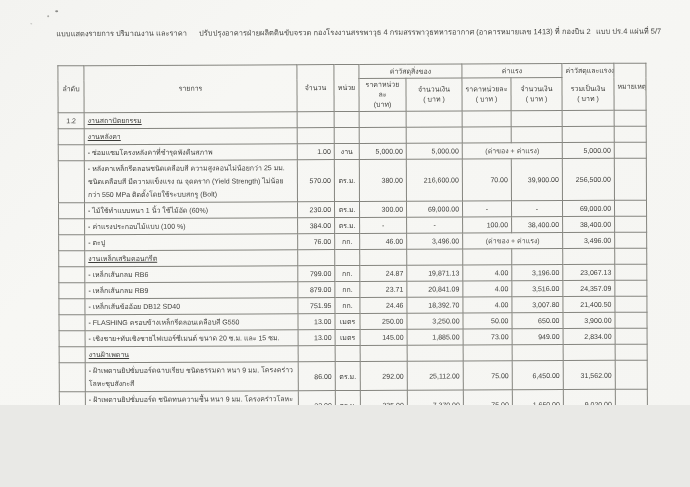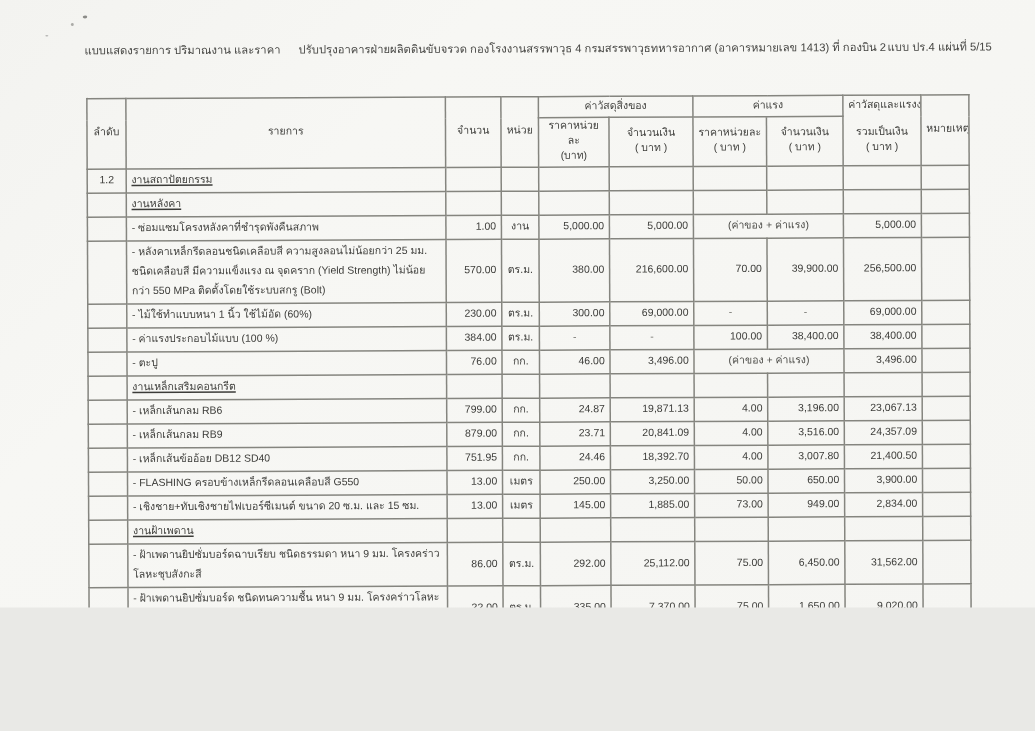--- a/index.html
+++ b/index.html
@@ -72,21 +72,21 @@
   <div class="skew">
     <div class="speck s1"></div>
     <div class="speck s2"></div>
     <div class="speck s3"></div>
 
     <div class="doc-header">
       <div class="left">
         <span>แบบแสดงรายการ ปริมาณงาน และราคา</span>
         <span>ปรับปรุงอาคารฝ่ายผลิตดินขับจรวด กองโรงงานสรรพาวุธ 4 กรมสรรพาวุธทหารอากาศ (อาคารหมายเลข 1413) ที่ กองบิน 2</span>
       </div>
-      <div class="right">แบบ ปร.4 แผ่นที่ 5/15</div>
+      <div class="right">แบบ ปร.4 แผ่นที่ 5/7</div>
     </div>
 
     <table class="boq">
       <colgroup>
         <col style="width:26px">
           <col style="width:213px">
           <col style="width:37px">
           <col style="width:25px">
         <col style="width:47px">
           <col style="width:56px">

